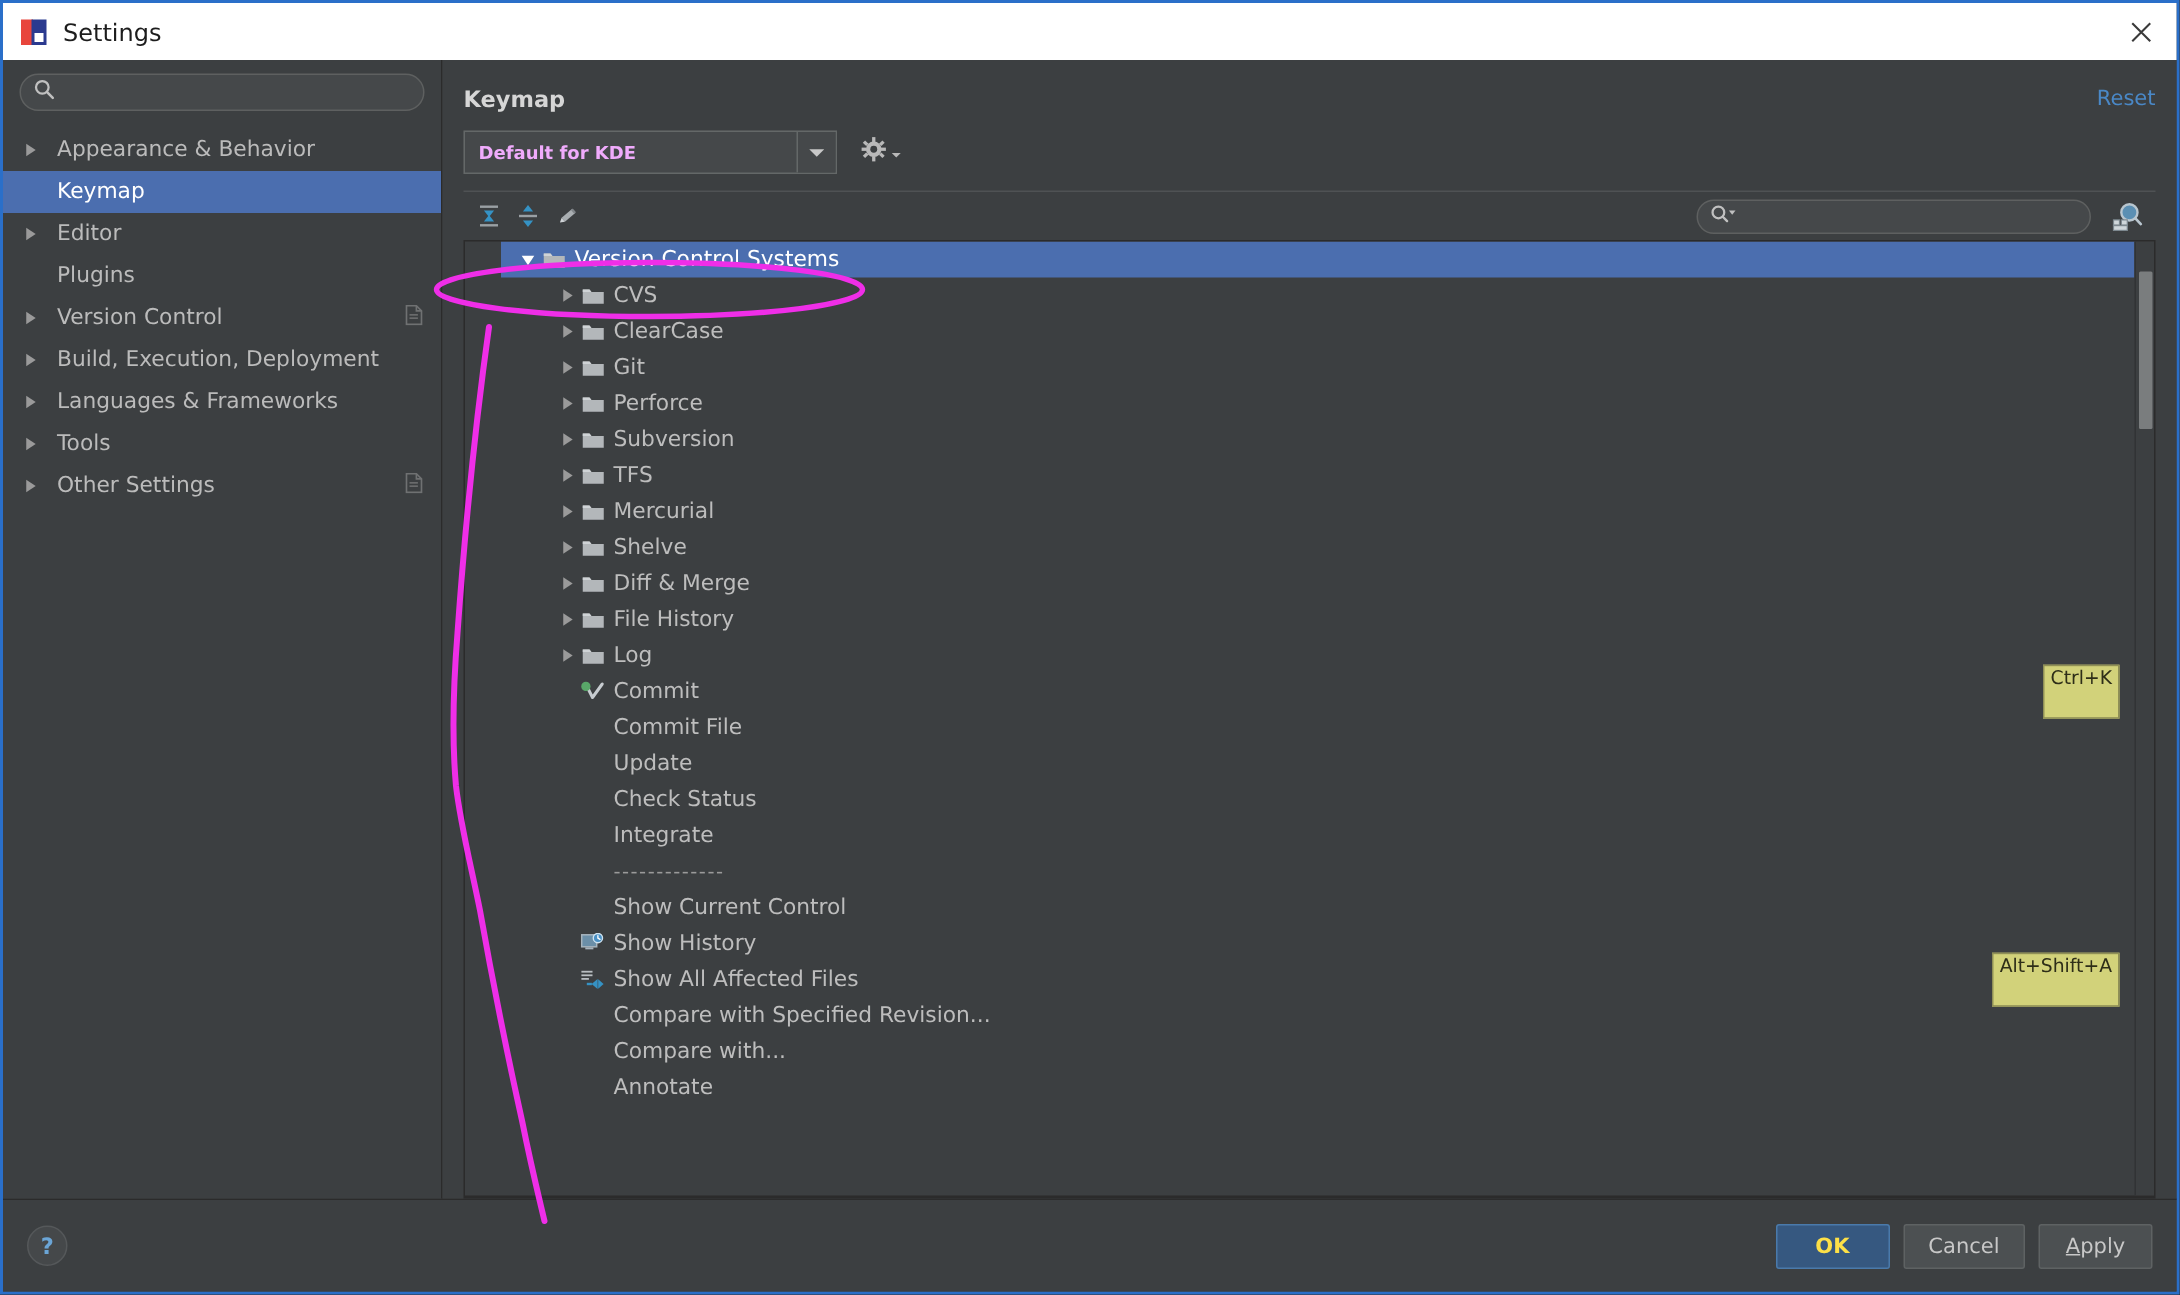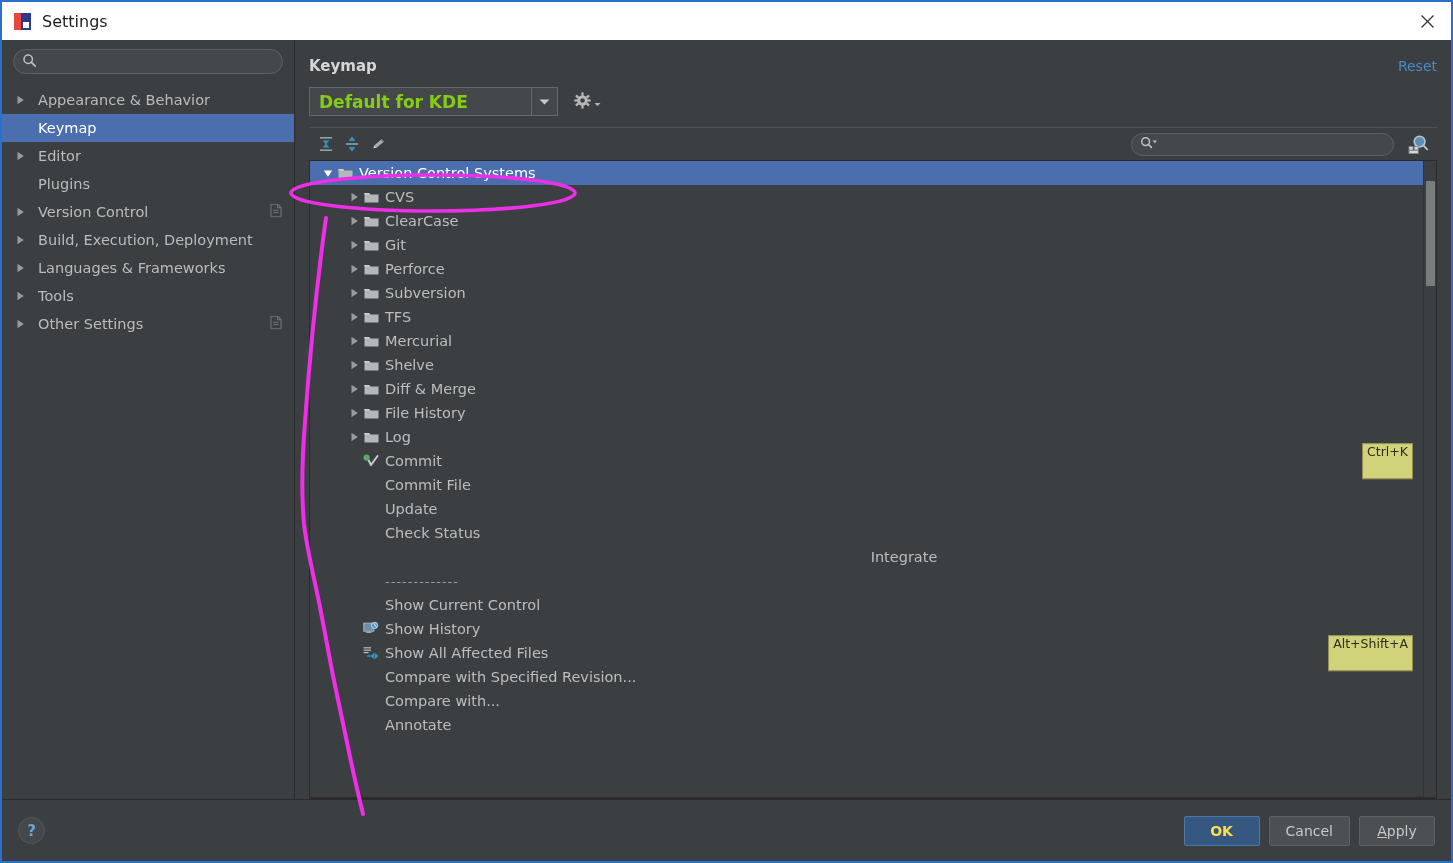--- a/index.html
+++ b/index.html
@@ -204,23 +204,23 @@
     background: #45484a;
     border: 1px solid #646868;
     display: flex;
     align-items: center;
     box-sizing: border-box;
     cursor: pointer;
   }
   .combo-value {
     flex: 1 1 auto;
     padding-left: 9px;
-    font-size: 17px;
+    font-size: 12px;
     font-weight: bold;
-    color: #84cc16;
+    color: #f0abfc;
     white-space: nowrap;
     overflow: hidden;
   }
   .combo-arrow {
     width: 25px;
     height: 27px;
     flex: 0 0 25px;
     border-left: 1px solid #646868;
     background: #45484a;
     display: flex;
@@ -306,20 +306,21 @@
     position: absolute;
     left: 0; top: 0; right: 13px; bottom: 0;
   }
   .tree-row {
     height: 24px;
     display: flex;
     align-items: center;
     position: relative;
     box-sizing: border-box;
     cursor: default;
+    margin-left: 24px;
   }
   .tree-row.selected { background: #4b6eaf; }
   .tree-row.selected .tr-label { color: #ffffff; }
   .tr-arrow {
     width: 16px; flex: 0 0 16px;
     display: flex; align-items: center; justify-content: center;
   }
   .tr-arrow.empty { visibility: hidden; }
   .tr-icon {
     width: 18px; flex: 0 0 18px;
@@ -847,21 +848,21 @@
               </div>
               <div class="tree-row" style="padding-left: 36px;">
                 <span class="tr-arrow empty">
                   <svg width="9" height="10" viewBox="0 0 9 10">
                     <path d="M1.5 0.8 L7.8 5 L1.5 9.2 Z" fill="#9a9a9a"></path>
                   </svg>
                 </span>
                 <span class="tr-icon empty"></span>
                 <span class="tr-label">Check Status</span>
               </div>
-              <div class="tree-row" style="padding-left: 36px; justify-content: center;">
+              <div class="tree-row" style="padding-left: 36px;">
                 <span class="tr-arrow empty">
                   <svg width="9" height="10" viewBox="0 0 9 10">
                     <path d="M1.5 0.8 L7.8 5 L1.5 9.2 Z" fill="#9a9a9a"></path>
                   </svg>
                 </span>
                 <span class="tr-icon empty"></span>
                 <span class="tr-label">Integrate</span>
               </div>
               <div class="tree-row" style="padding-left: 36px;">
                 <span class="tr-arrow empty">

